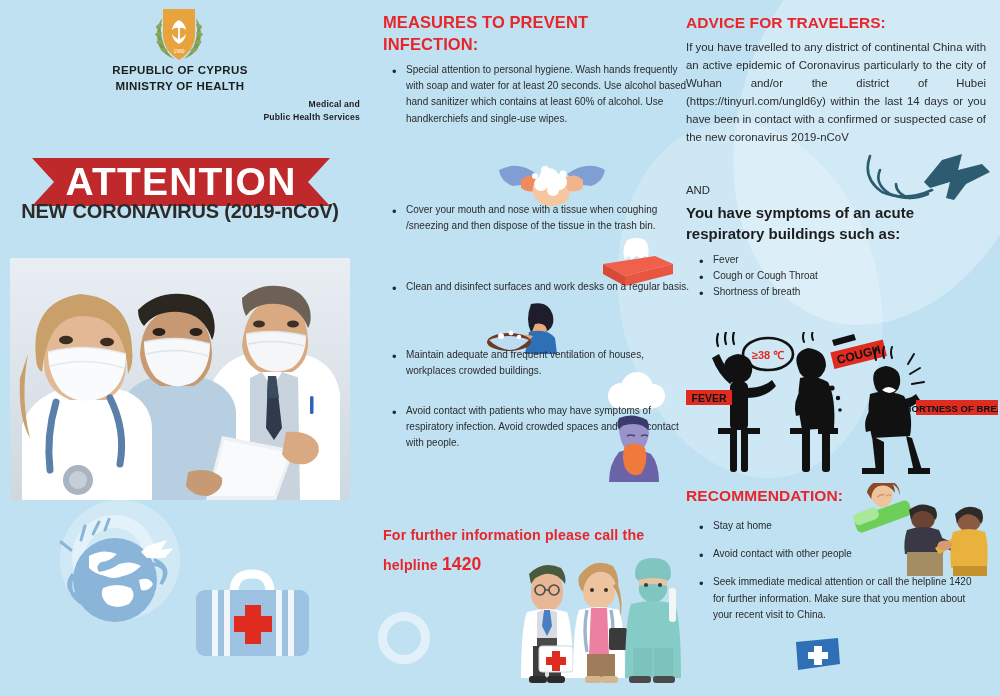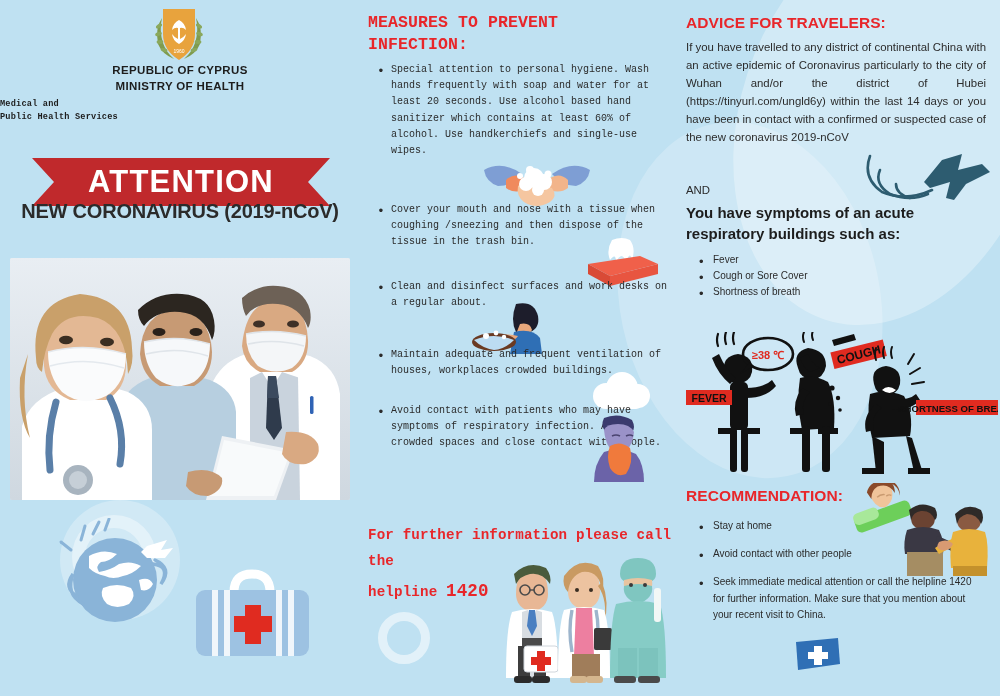--- a/index.html
+++ b/index.html
@@ -38,59 +38,59 @@
   .emblem { position: absolute; left: 148px; top: 6px; width: 62px; height: 58px; }
 
   .org-title {
     position: absolute; left: 0; top: 62px; width: 360px;
     text-align: center;
     font-size: 11.5px; font-weight: bold; color: #1d1d1d;
     line-height: 1.42; letter-spacing: 0.35px;
   }
   .org-sub {
     position: absolute; left: 0; top: 98px; width: 360px;
-    text-align: left;
+    text-align: right;
     font-size: 8.6px; font-weight: bold; color: #1d1d1d;
-    line-height: 1.5; letter-spacing: 0.2px; font-family: Liberation Mono, monospace;
+    line-height: 1.5; letter-spacing: 0.2px;
   }
 
   .ribbon-wrap { position: absolute; left: 32px; top: 158px; width: 298px; height: 48px; }
   .ribbon-clip {
     position: absolute; left: 0; top: 0; width: 298px; height: 48px;
     background: #c0292c;
     clip-path: polygon(
       0 0, 298px 0,
       276px 24px, 298px 48px,
       0 48px, 22px 24px);
   }
   .ribbon-text {
     position: absolute; left: 0; top: 0; width: 298px; height: 48px;
     display: flex; align-items: center; justify-content: center;
-    color: #ffffff; font-size: 31px; font-weight: bold;
+    color: #ffffff; font-size: 39px; font-weight: bold;
     letter-spacing: 1.2px;
   }
 
   .subtitle-main {
     position: absolute; left: 0; top: 200px; width: 360px;
     text-align: center;
     font-size: 20px; font-weight: bold; color: #2b2b2b;
     letter-spacing: -0.2px;
   }
 
   .photo {
     position: absolute; left: 10px; top: 258px; width: 340px; height: 242px;
     border-radius: 2px; overflow: hidden;
     background: #dfe7ee;
   }
 
   .globe-art { position: absolute; left: 55px; top: 518px; width: 130px; height: 130px; }
   .bag-art   { position: absolute; left: 190px; top: 562px; width: 125px; height: 100px; }
 
   
-  .col-mid { position: absolute; left: 366px; top: 0; width: 312px; height: 552px; font-family: Liberation Mono, monospace; }
+  .col-mid { position: absolute; left: 381px; top: 0; width: 312px; height: 552px; }
 
   .heading-red {
     color: #e8262a; font-weight: bold; letter-spacing: 0.1px;
   }
   .mid-heading {
     position: absolute; left: 2px; top: 12px; width: 300px;
     font-size: 16.5px; line-height: 1.32;
   }
 
   ul.bullets { list-style: none; }
@@ -344,21 +344,21 @@
     <div class="art-tissuebox">
       <svg viewBox="0 0 78 54" width="78" height="54">
         <path d="M30 4 Q24 14 28 24 Q34 16 34 26 Q40 14 44 26 Q48 14 50 24 Q54 12 48 4 Q40 0 30 4 Z" fill="#ffffff"></path>
         <path d="M6 28 L58 20 L76 28 L28 40 Z" fill="#f0604a"></path>
         <path d="M6 28 L28 40 L28 50 L6 38 Z" fill="#d94a36"></path>
         <path d="M28 40 L76 28 L76 38 L28 50 Z" fill="#e85540"></path>
       </svg>
     </div>
 
     <ul class="bullets mid-list-3">
-      <li>Clean and disinfect surfaces and work desks on a regular about.</li>
+      <li>Clean and disinfect surfaces and work desks on a regular basis.</li>
     </ul>
 
     <div class="art-cleaning">
       <svg viewBox="0 0 84 56" width="84" height="56">
         <path d="M46 6 Q64 2 68 18 Q70 30 60 34 L46 34 Q40 22 46 6 Z" fill="#1d1d2b"></path>
         <path d="M50 26 Q60 24 62 32 L56 40 L46 36 Z" fill="#e8a87c"></path>
         <path d="M44 34 Q62 30 70 40 L72 56 L40 56 Z" fill="#2f6fb5"></path>
         <path d="M20 40 Q36 34 48 38 Q44 44 34 46 Q24 46 20 40 Z" fill="#e8a87c"></path>
         <ellipse cx="24" cy="44" rx="22" ry="9" fill="#6b3a22"></ellipse>
         <path d="M4 42 Q24 34 44 42 Q34 52 24 52 Q12 50 4 42 Z" fill="#bcdcf2"></path>
@@ -481,21 +481,21 @@
 
     <div class="r-and">AND</div>
 
     <div class="r-bold">
       <div>You have  symptoms of an acute</div>
       <div>respiratory buildings such as:</div>
     </div>
 
     <ul class="bullets r-sym">
       <li>Fever</li>
-      <li>Cough or Sore Cover</li>
+      <li>Cough or Cough Throat</li>
       <li>Shortness of breath</li>
     </ul>
 
     <div class="art-stick">
       <svg viewBox="0 0 312 142" width="312" height="142">
 
         <g fill="#111111">
           <path d="M38 40 Q36 24 52 22 Q68 24 66 40 Q64 50 52 52 Q40 50 38 40 Z"></path>
           <rect x="44" y="50" width="18" height="48" rx="5"></rect>
           <rect x="44" y="96" width="7" height="44" rx="3"></rect>

